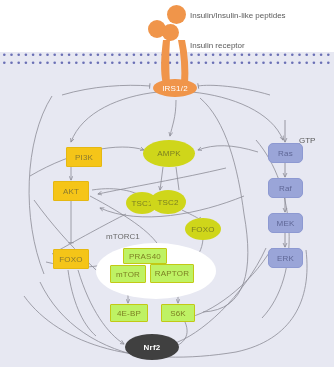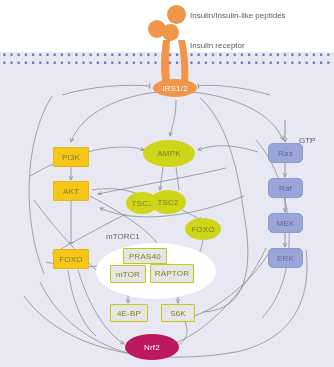--- a/index.html
+++ b/index.html
@@ -23,25 +23,25 @@
     position:absolute;
     display:flex;align-items:center;justify-content:center;
     box-sizing:border-box;
     color:#7a7a7a;
     font-size:8px;
     letter-spacing:0.2px;
     white-space:nowrap;
     z-index:5;
   }
   .rect-gold{background:#f5c518;border:1px solid #e5b812;border-radius:1px;color:#8a7a30;}
-  .rect-lime{background:#e5e5e5;border:1px solid #c2c915;border-radius:1px;color:#7d8023;}
+  .rect-lime{background:#bef264;border:1px solid #c2c915;border-radius:1px;color:#7d8023;}
   .rect-blue{background:#9aa5d8;border:1px solid #8d99d2;border-radius:5px;color:#5f6796;}
   .ell-lime{background:#cfd61a;border-radius:50%;color:#7d8023;}
   .ell-orange{background:#f0954a;border-radius:50%;color:#ffffff;}
-  .ell-purple{background:#be185d;border-radius:50%;color:#ffffff;}
+  .ell-purple{background:#404040;border-radius:50%;color:#ffffff;font-weight:bold;}
   .ell-white{background:#ffffff;border-radius:50%;}
   .plain-label{
     position:absolute;color:#5a5a5a;font-size:8px;white-space:nowrap;z-index:6;
   }
   .lig{position:absolute;background:#f0954a;border-radius:50%;z-index:4;}
   .complex-title{
     position:absolute;color:#6a6a6a;font-size:8px;z-index:6;white-space:nowrap;
   }
 </style>
 </head>
@@ -237,21 +237,21 @@
     <path d="M163,40 C161,56 160,72 163,84 L170,84 C169,68 169,54 170,40 Z" fill="#f0954a"></path>
     <path d="M178,40 C181,54 182,70 181,84 L188,84 C189,70 188,54 185,40 Z" fill="#f0954a"></path>
   </svg>
 
   <div class="plain-label" style="left:190px;top:11px;">Insulin/Insulin-like peptides</div>
   <div class="plain-label" style="left:190px;top:41px;">Insulin receptor</div>
   <div class="plain-label" style="left:299px;top:136px;">GTP</div>
 
   <div class="node ell-orange" style="left:153px;top:79px;width:44px;height:18px;">IRS1/2</div>
 
-  <div class="node rect-gold" style="left:53px;top:147px;width:36px;height:20px;">PI3K</div>
+  <div class="node rect-gold" style="left:66px;top:147px;width:36px;height:20px;">PI3K</div>
   <div class="node rect-gold" style="left:53px;top:181px;width:36px;height:20px;">AKT</div>
   <div class="node rect-gold" style="left:53px;top:249px;width:36px;height:20px;">FOXO</div>
 
   <div class="node ell-lime" style="left:143px;top:140px;width:52px;height:27px;">AMPK</div>
 
   <div class="node ell-lime" style="left:126px;top:192px;width:32px;height:22px;">TSC1</div>
   <div class="node ell-lime" style="left:150px;top:190px;width:36px;height:24px;">TSC2</div>
 
   <div class="node ell-lime" style="left:185px;top:218px;width:36px;height:22px;">FOXO</div>
 

